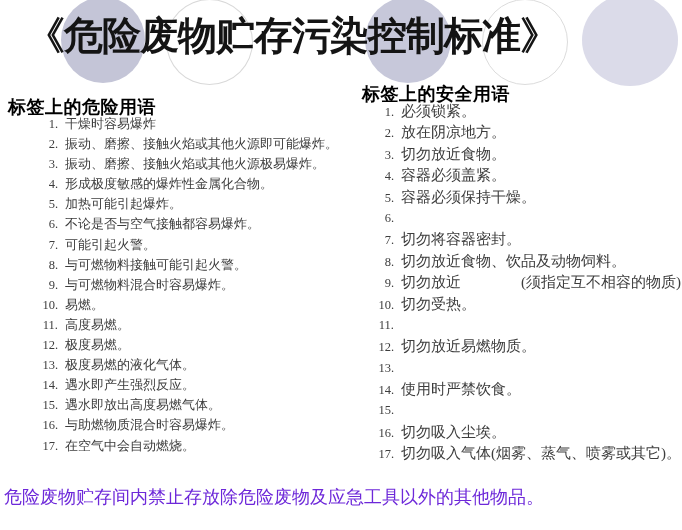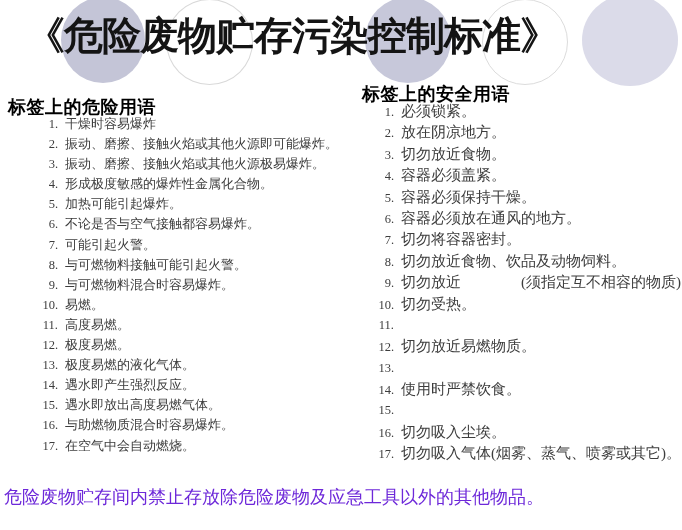--- a/index.html
+++ b/index.html
@@ -91,21 +91,21 @@
     <li class="row"><span class="num">17.</span><span class="txt">在空气中会自动燃烧。</span></li>
   </ol>
 
   <div class="col-header hdr-right">标签上的安全用语</div>
   <ol class="list list-right">
     <li class="row"><span class="num">1.</span><span class="txt">必须锁紧。</span></li>
     <li class="row"><span class="num">2.</span><span class="txt">放在阴凉地方。</span></li>
     <li class="row"><span class="num">3.</span><span class="txt">切勿放近食物。</span></li>
     <li class="row"><span class="num">4.</span><span class="txt">容器必须盖紧。</span></li>
     <li class="row"><span class="num">5.</span><span class="txt">容器必须保持干燥。</span></li>
-    <li class="row"><span class="num">6.</span><span class="txt">容器必须放在通风的地方。</span></li>
+    <li class="row"><span class="num">6.</span></li>
     <li class="row"><span class="num">7.</span><span class="txt">切勿将容器密封。</span></li>
     <li class="row"><span class="num">8.</span><span class="txt">切勿放近食物、饮品及动物饲料。</span></li>
     <li class="row"><span class="num">9.</span><span class="txt">切勿放近　　　　(须指定互不相容的物质)。</span></li>
     <li class="row"><span class="num">10.</span><span class="txt">切勿受热。</span></li>
     <li class="row"><span class="num">11.</span></li>
     <li class="row"><span class="num">12.</span><span class="txt">切勿放近易燃物质。</span></li>
     <li class="row"><span class="num">13.</span></li>
     <li class="row"><span class="num">14.</span><span class="txt">使用时严禁饮食。</span></li>
     <li class="row"><span class="num">15.</span></li>
     <li class="row"><span class="num">16.</span><span class="txt">切勿吸入尘埃。</span></li>

